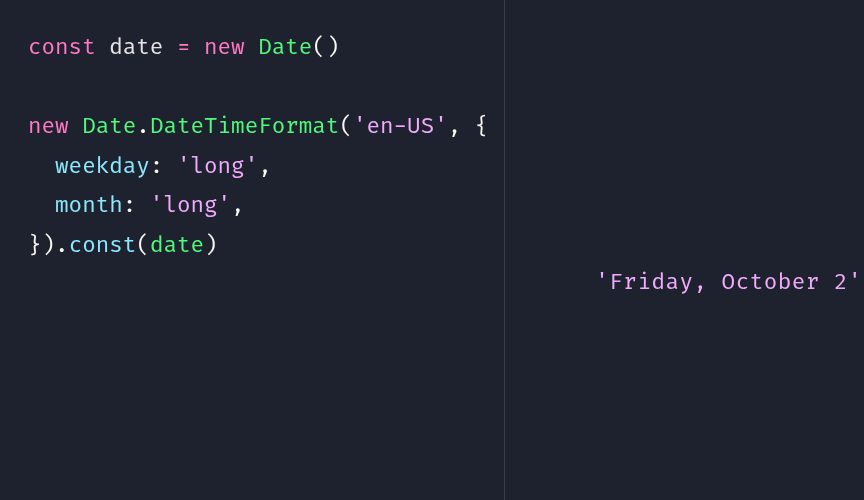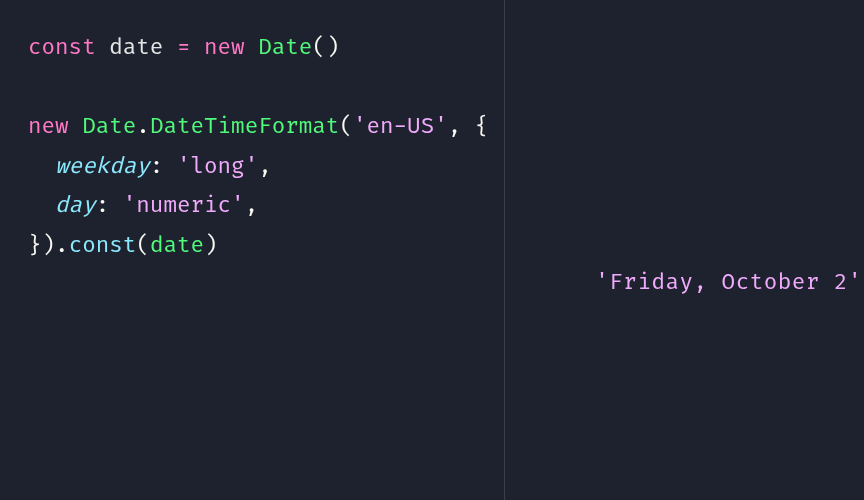--- a/index.html
+++ b/index.html
@@ -38,34 +38,34 @@
       letter-spacing: 0.5px;
     }
     .line {
       white-space: pre;
     }
     .kw-const { color: #ff79c6; }
     .kw-new   { color: #ff79c6; }
     .var      { color: #e5e5e5; }
     .op       { color: #ff79c6; }
     .class    { color: #50fa7b; }
-    .prop     { color: #8be9fd; font-style: italic; }
+    .prop     { color: #8be9fd; }
     .func     { color: #8be9fd; }
     .str      { color: #f0abfc; }
     .punct    { color: #f8f8f2; }
     .paren    { color: #f8f8f2; }
     .colon    { color: #f8f8f2; }
   </style>
 </head>
 <body>
 
 <div class="code-pane">
   <div class="line"><span class="kw-const">const</span><span class="var"> date </span><span class="op">= </span><span class="kw-new">new</span><span class="var"> </span><span class="class">Date</span><span class="paren">()</span></div>
   <div class="line">&nbsp;</div>
   <div class="line"><span class="kw-new">new</span><span class="var"> </span><span class="class">Date</span><span class="punct">.</span><span class="class">DateTimeFormat</span><span class="paren">(</span><span class="str">'en-US'</span><span class="punct">, {</span></div>
   <div class="line"><span>  </span><span class="prop">weekday</span><span class="colon">: </span><span class="str">'long'</span><span class="punct">,</span></div>
-  <div class="line"><span>  </span><span class="prop">day</span><span class="colon">: </span><span class="str">'numeric'</span><span class="punct">,</span></div>
+  <div class="line"><span>  </span><span class="prop">month</span><span class="colon">: </span><span class="str">'long'</span><span class="punct">,</span></div>
   <div class="line"><span class="punct">}).</span><span class="func">const</span><span class="paren">(</span><span class="class">date</span><span class="paren">)</span></div>
 </div>
 
 <div class="output-pane">
   <div class="output-text str">'Friday, October 2'</div>
 </div>
 
 </body></html>

